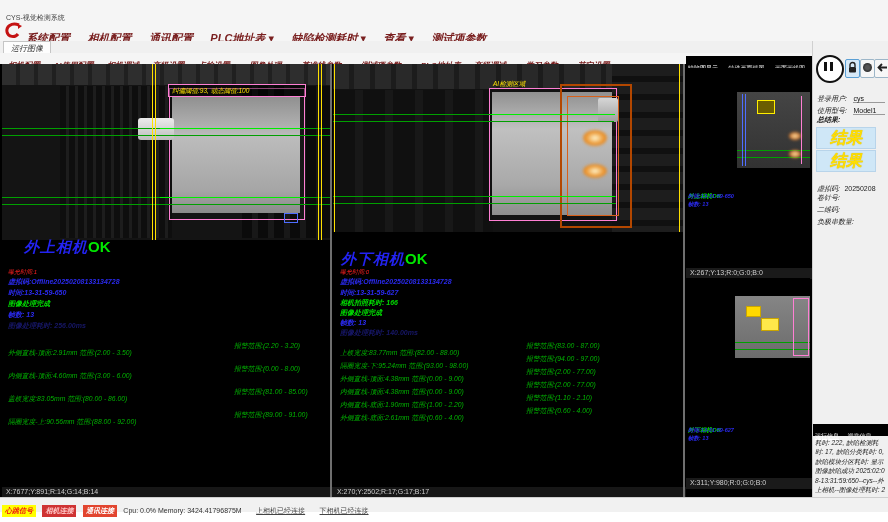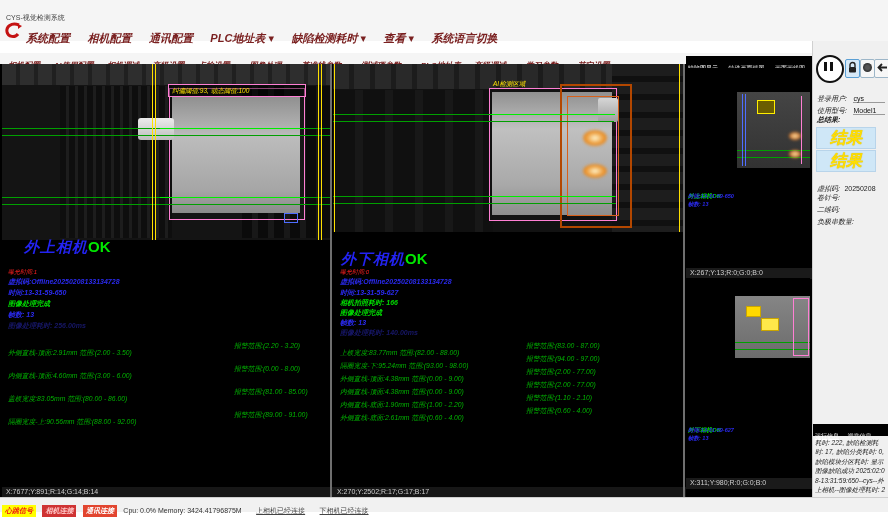--- a/index.html
+++ b/index.html
@@ -71,24 +71,27 @@
       <path d="M15 4 C7 1 2 6 3 11 C4 16 11 17 14 13" stroke="#c41212" stroke-width="3" fill="none"></path>
       <path d="M14 3 L18 5 L14 8 Z" fill="#c41212"></path>
     </svg>
     <div id="menuitems">
       <span class="menu-item">系统配置</span>
       <span class="menu-item">相机配置</span>
       <span class="menu-item">通讯配置</span>
       <span class="menu-item">PLC地址表 ▾</span>
       <span class="menu-item">缺陷检测耗时 ▾</span>
       <span class="menu-item">查看 ▾</span>
-      <span class="menu-item">系统语言切换</span>
-    </div>
-  </div>
-
+      <span class="menu-item">测试项参数</span>
+    </div>
+  </div>
+
+  <div id="tabrow" class="abs">
+    <div class="tab">运行图像</div>
+  </div>
 
   <div id="toolbar" class="abs">
     <div id="toolitems">
       <span class="tool-item">相机配置</span>
       <span class="tool-item">AI使用配置</span>
       <span class="tool-item">相机调试</span>
       <span class="tool-item">高级设置</span>
       <span class="tool-item">点检设置 ▾</span>
       <span class="tool-item">图像处理 ▾</span>
       <span class="tool-item">基准线参数 ▾</span>

